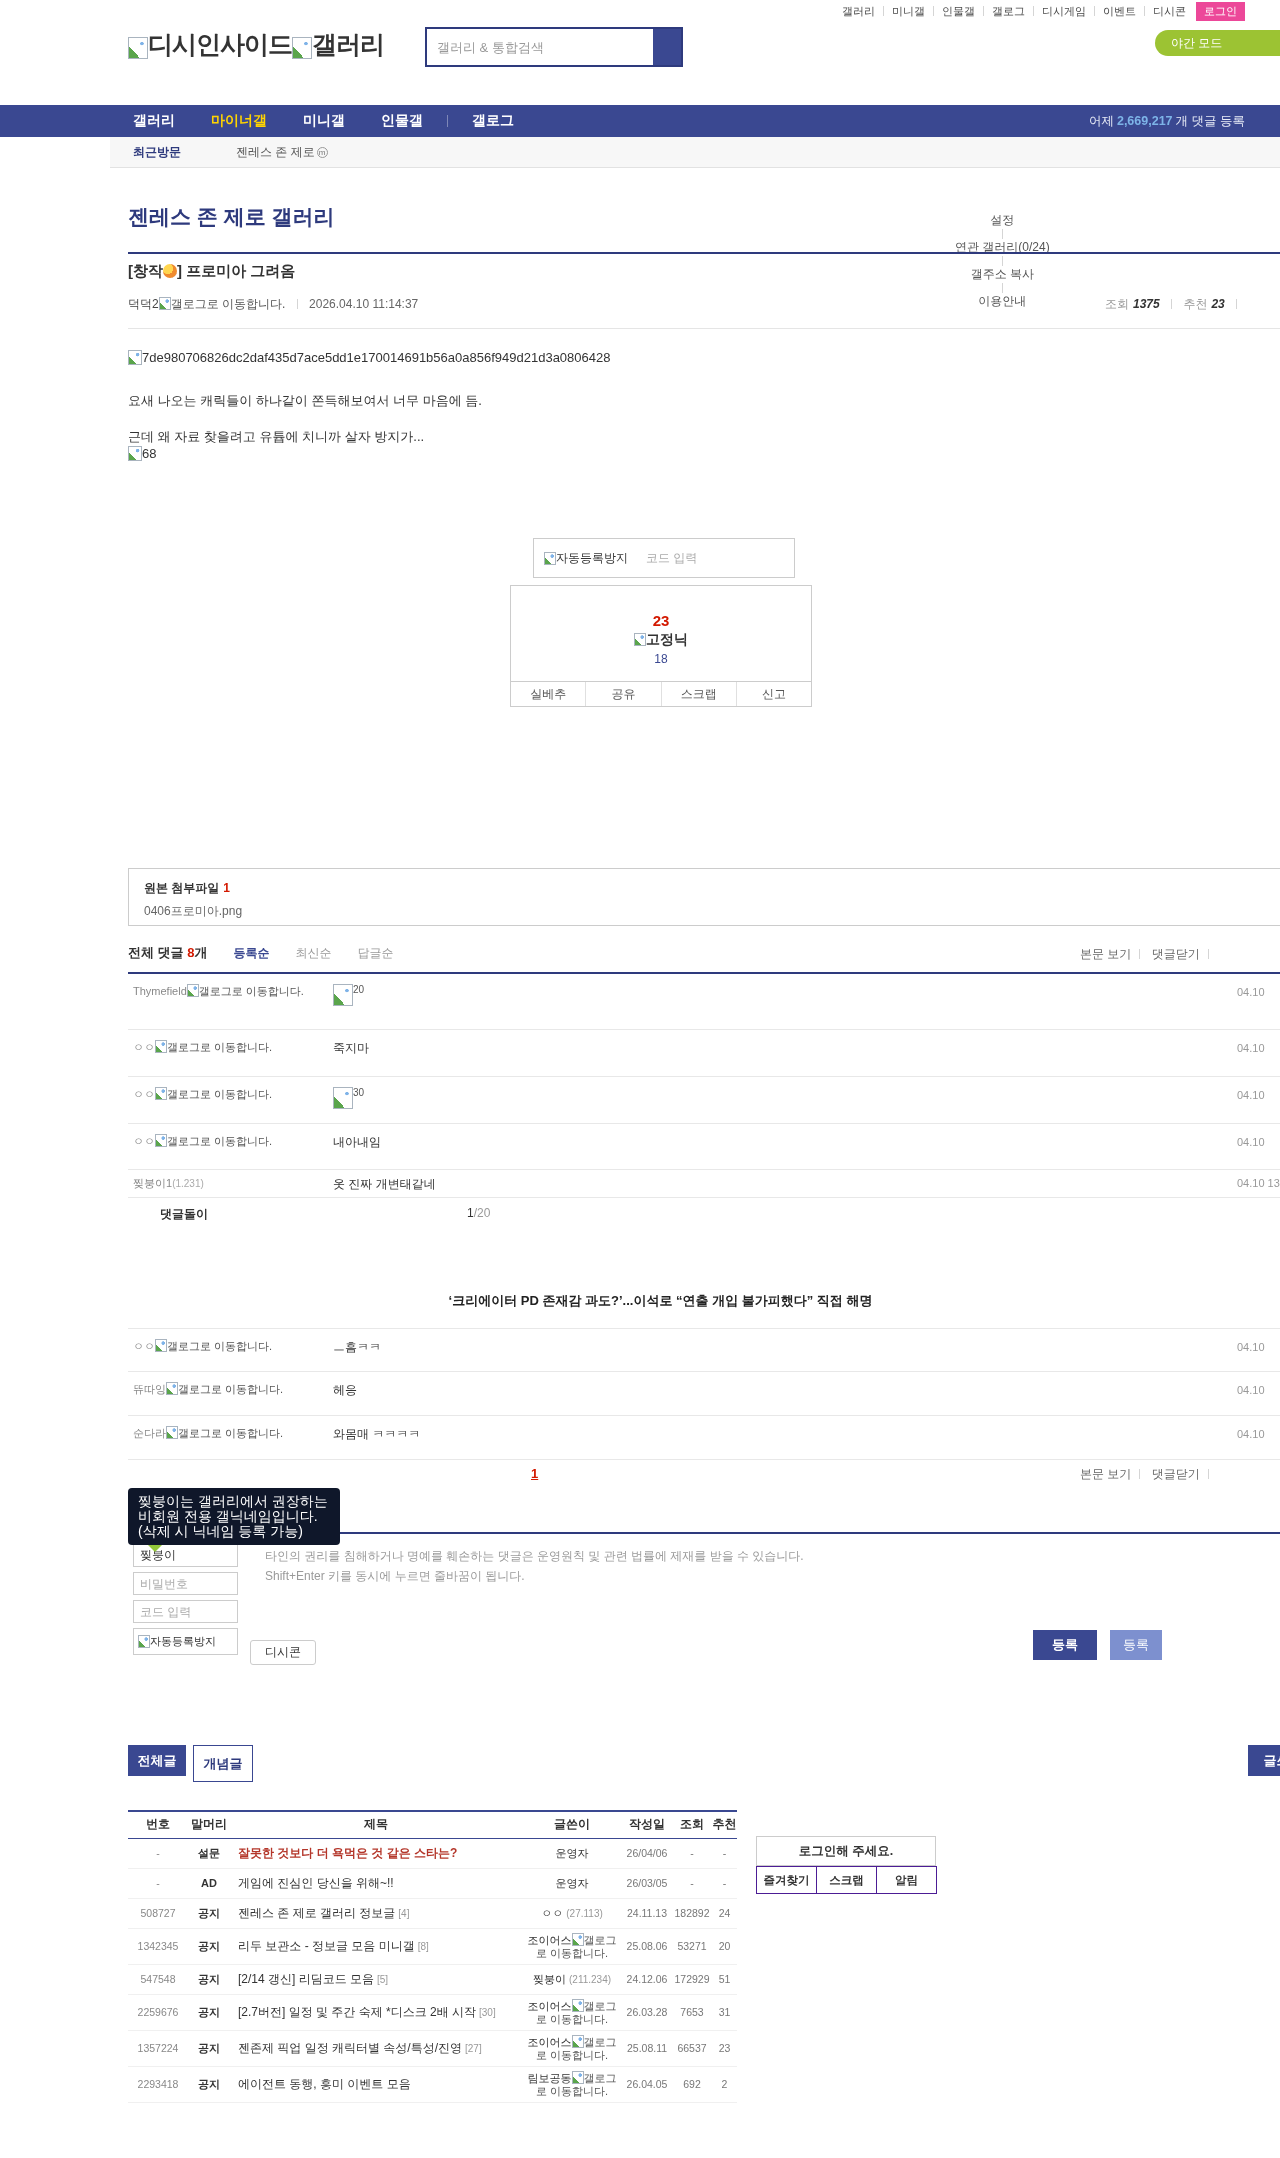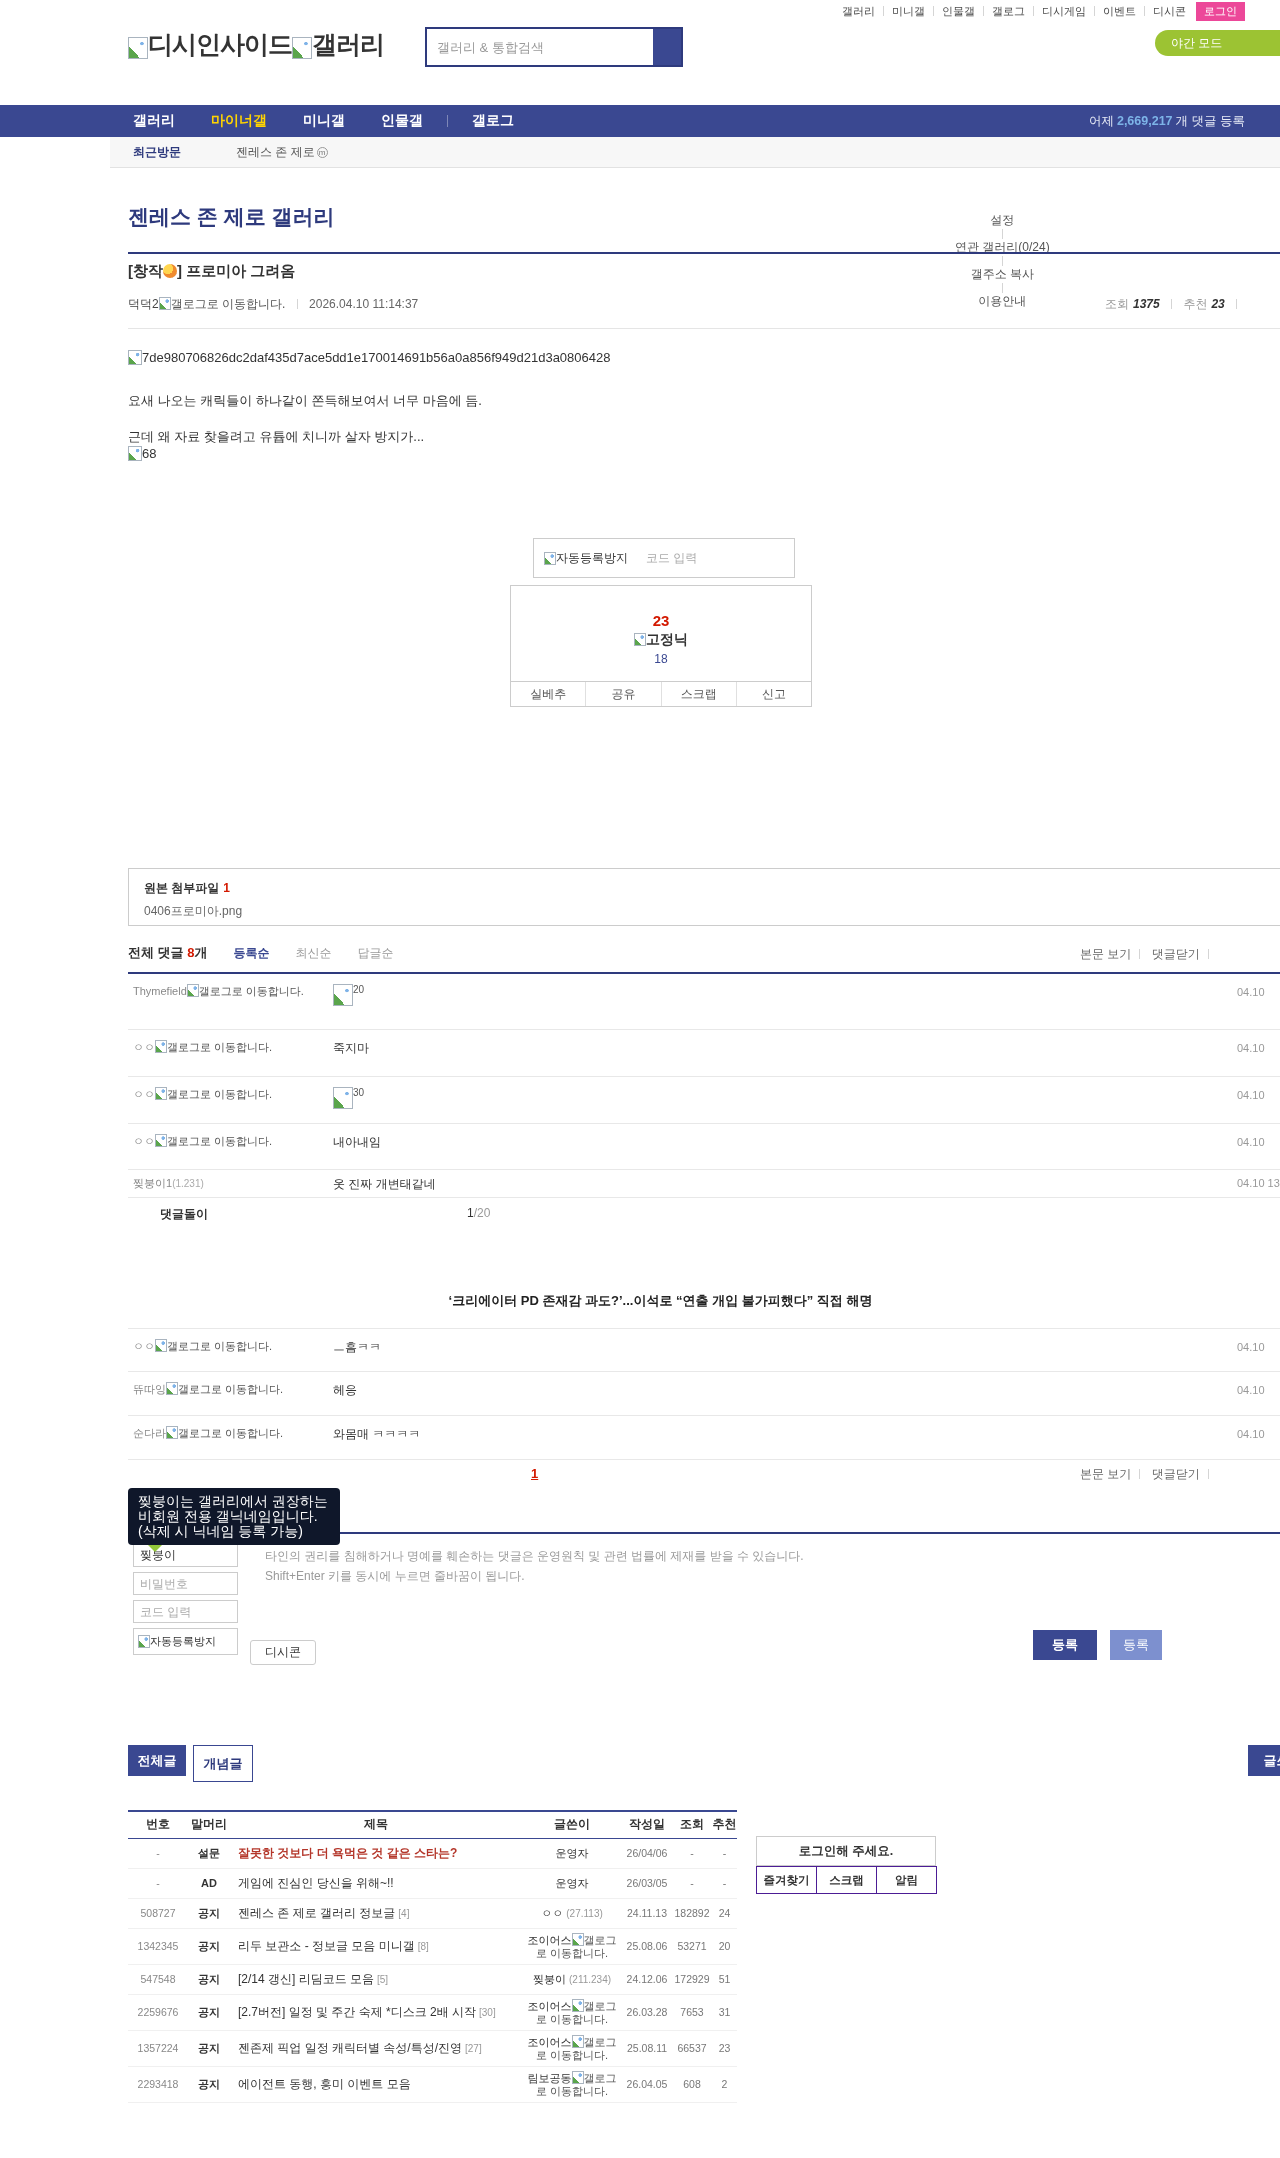--- a/index.html
+++ b/index.html
@@ -435,21 +435,21 @@
       <td>25.08.11</td>
       <td>66537</td>
       <td>23</td>
     </tr>
     <tr>
       <td class="no">2293418</td>
       <td class="hd">공지</td>
       <td class="tt"><span>에이전트 동행, 흥미 이벤트 모음</span></td>
       <td class="au"><span>림보공동</span><span class="bimg bimg-sm"></span><span class="gtext">갤로그로 이동합니다.</span></td>
       <td>26.04.05</td>
-      <td>608</td>
+      <td>692</td>
       <td>2</td>
     </tr>
   </tbody>
     </table>
 
   <div class="side-login">로그인해 주세요.</div>
   <div class="side-tabs">
     <span class="st">즐겨찾기</span>
     <span class="st">스크랩</span>
     <span class="st">알림</span>

